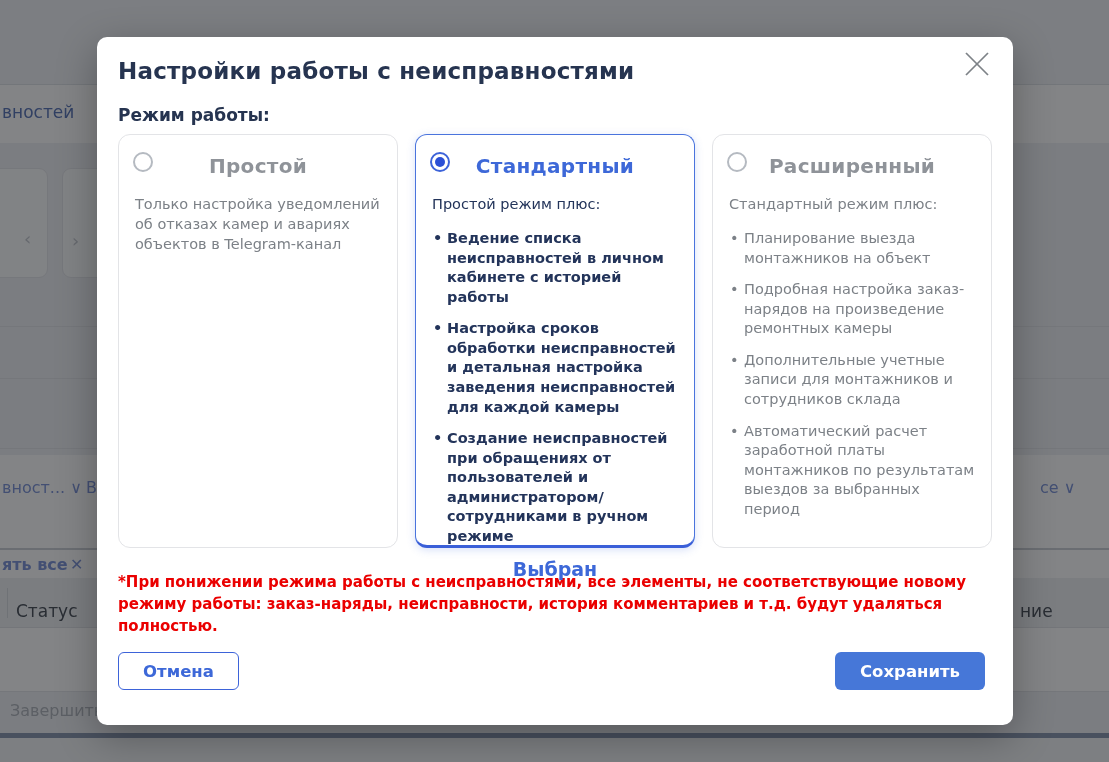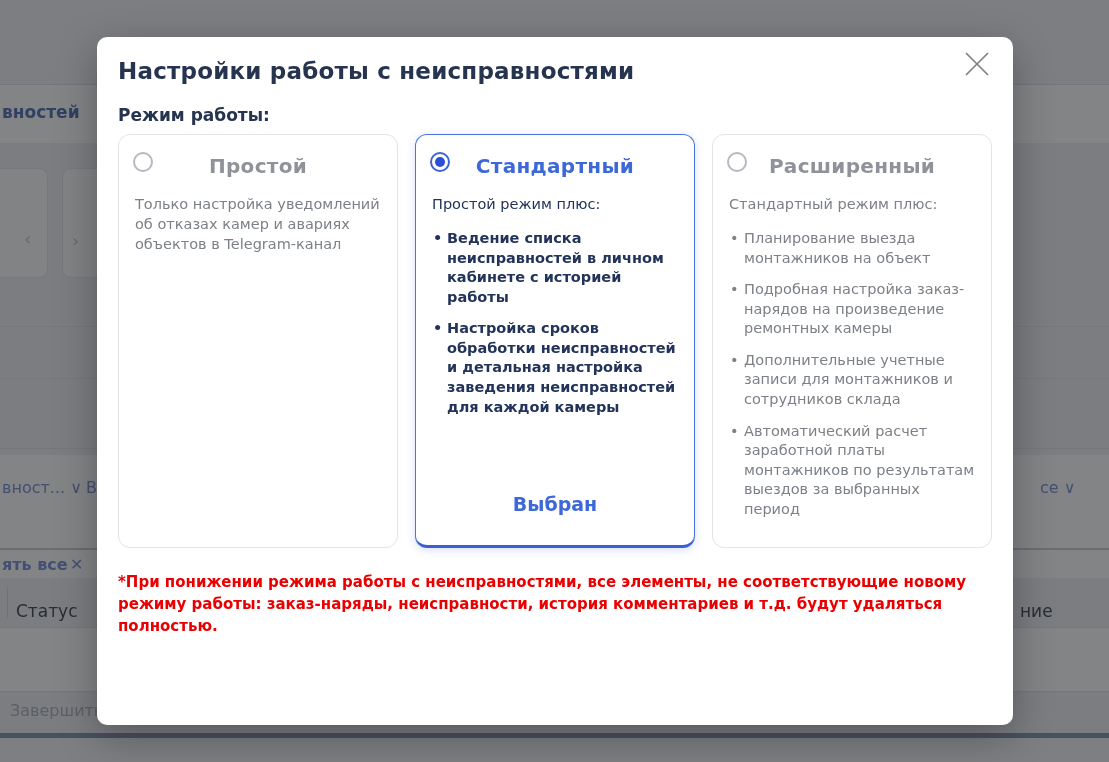--- a/index.html
+++ b/index.html
@@ -3,21 +3,21 @@
 <meta charset="utf-8">
 <style>
   * { margin:0; padding:0; box-sizing:border-box; }
   html,body { width:1109px; height:762px; overflow:hidden; }
   body { font-family:"DejaVu Sans", sans-serif; position:relative; background:#fff; }
 
   
   .bg { position:absolute; inset:0; z-index:0; }
   .bg-header { position:absolute; left:0; top:0; width:1109px; height:85px; background:#f1f3f6; border-bottom:1px solid #dfe2e6; }
   .bg-tabrow { position:absolute; left:0; top:85px; width:1109px; height:58px; background:#ffffff; }
-  .bg-tab-label { position:absolute; left:2px; top:102px; font-size:17px; font-weight:700; color:#5b76b8; }
+  .bg-tab-label { position:absolute; left:2px; top:102px; font-size:17px; font-weight:400; color:#5b76b8; }
   .bg-content { position:absolute; left:0; top:143px; width:1109px; height:619px; background:#eff1f4; }
   .bg-card { position:absolute; top:168px; height:110px; background:#fbfcfd; border:1px solid #e4e6ea; border-radius:9px; }
   .bg-card.a { left:-60px; width:108px; }
   .bg-card.b { left:62px; width:110px; }
   .bg-card-arrow { position:absolute; font-size:18px; color:#c5c9cf; }
   .bg-line { position:absolute; left:0; width:1109px; height:1px; background:#e2e5e9; }
   .bg-filterrow { position:absolute; left:0; top:455px; width:1109px; height:63px; background:#ffffff; }
   .bg-filter-text { position:absolute; top:478px; font-size:16px; font-weight:500; color:#7e95d8; white-space:nowrap; }
   .bg-chiprow { position:absolute; left:0; top:518px; width:1109px; height:60px; background:#ffffff; }
   .bg-chipline { position:absolute; left:0; top:548px; width:1109px; height:2px; background:#ccd0d6; }
@@ -127,33 +127,38 @@
       <div class="mode-desc">Только настройка уведомлений об отказах камер и авариях объектов в Telegram-канал</div>
     </div>
 
     <div class="mode-card selected">
       <span class="radio"></span>
       <div class="mode-title">Стандартный</div>
       <div class="mode-desc">Простой режим плюс:</div>
       <ul class="mode-bullets">
         <li>Ведение списка неисправностей в личном кабинете с историей работы</li>
         <li>Настройка сроков обработки неисправностей и детальная настройка заведения неисправностей для каждой камеры</li>
+        <li>Создание неисправностей при обращениях от пользователей и администратором/ сотрудниками в ручном режиме</li>
       </ul>
       <div class="mode-chosen">Выбран</div>
     </div>
 
     <div class="mode-card">
       <span class="radio"></span>
       <div class="mode-title">Расширенный</div>
       <div class="mode-desc">Стандартный режим плюс:</div>
       <ul class="mode-bullets">
         <li>Планирование выезда монтажников на объект</li>
         <li>Подробная настройка заказ-нарядов на произведение ремонтных камеры</li>
         <li>Дополнительные учетные записи для монтажников и сотрудников склада</li>
         <li>Автоматический расчет заработной платы монтажников по результатам выездов за выбранных период</li>
       </ul>
     </div>
 
   </div>
 
   <div class="modal-warning">*При понижении режима работы с неисправностями, все элементы, не соответствующие новому режиму работы: заказ-наряды, неисправности, история комментариев и т.д. будут удаляться полностью.</div>
 
+  <div class="modal-actions">
+    <button class="btn btn-cancel">Отмена</button>
+    <button class="btn btn-save">Сохранить</button>
+  </div>
 </div>
 
 </body></html>

